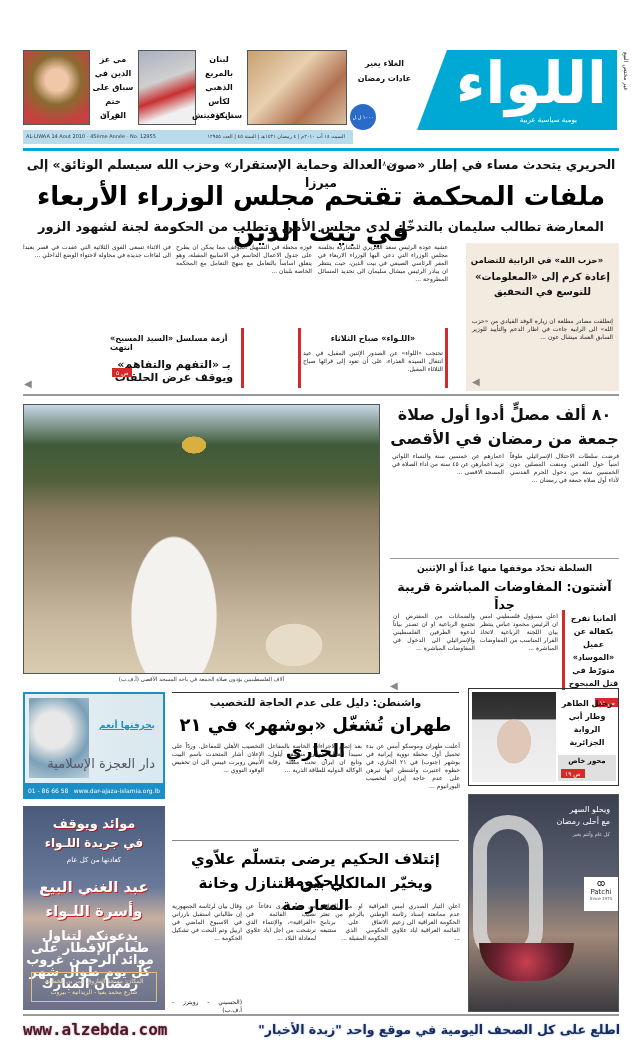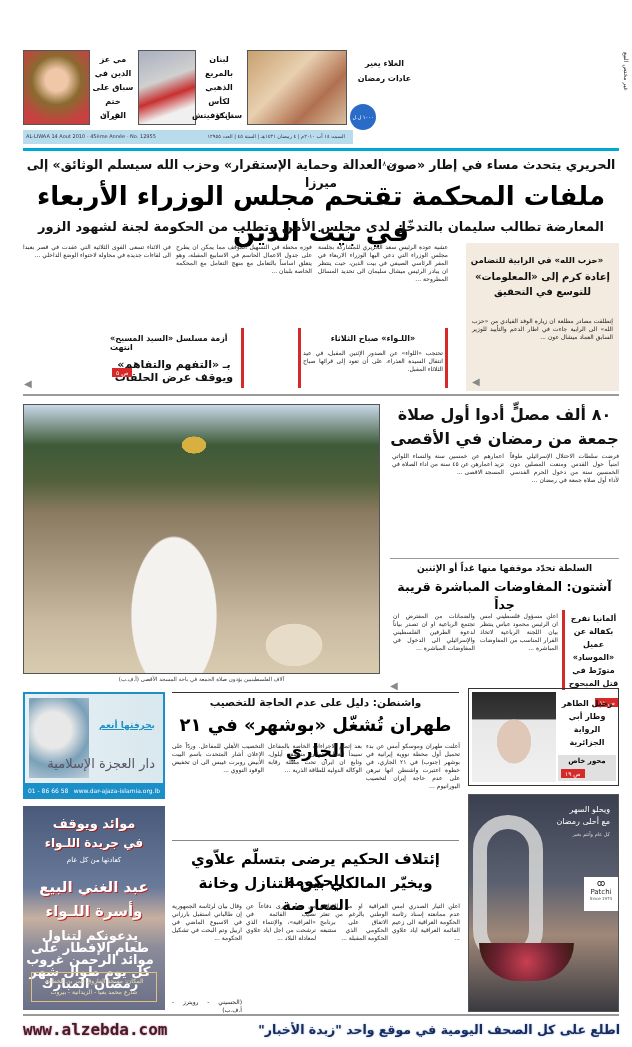--- a/index.html
+++ b/index.html
@@ -12,20 +12,24 @@
   .pg { display: inline-block; background: #d62a2a; color: #fff; font-size: 6px; padding: 1px 4px; }
   .teaser-text { font-size: 9px; line-height: 13px; font-weight: bold; text-align: center; color: #111; }
   .photo { position: absolute; overflow: hidden; border: 1px solid #555; }
   .arrow { position: absolute; font-size: 10px; color: #888; }
 </style>
 </head>
 <body>
 
 <div class="abs" style="left:0;top:40px;width:632px;height:92px;">
 
+  <div class="abs" style="right:15px;top:10px;width:200px;height:80px;background:#00a9d4;clip-path:polygon(15% 0,100% 0,100% 100%,0 100%);">
+    <div class="abs" style="right:10px;top:0;font-size:58px;line-height:66px;font-weight:bold;color:#fff;font-family:'DejaVu Sans',sans-serif;">اللواء</div>
+    <div class="abs" style="right:40px;bottom:6px;font-size:7px;color:#fff;">يومية سياسية عربية</div>
+  </div>
   <div class="abs" style="right:2px;top:12px;width:10px;font-size:6px;writing-mode:vertical-rl;color:#333;">غير مختص البيع</div>
 
   <div class="abs" style="left:350px;top:64px;width:26px;height:26px;border-radius:50%;background:#2a6bc8;color:#fff;font-size:5px;display:flex;align-items:center;justify-content:center;">
     <span>١٠٠٠ ل.ل</span>
   </div>
 </div>
 
 <div class="abs" style="left:217px;top:50px;width:195px;height:75px;">
   <div class="abs photo" style="left:30px;top:0;width:100px;height:75px;background:linear-gradient(135deg,#c8a070,#e8d0b0 40%,#b07050 70%,#d8c0a0);"></div>
   <div class="abs teaser-text" style="right:0;top:6px;width:55px;font-size:8px;line-height:15px;">الغلاء يغير عادات رمضان</div>

